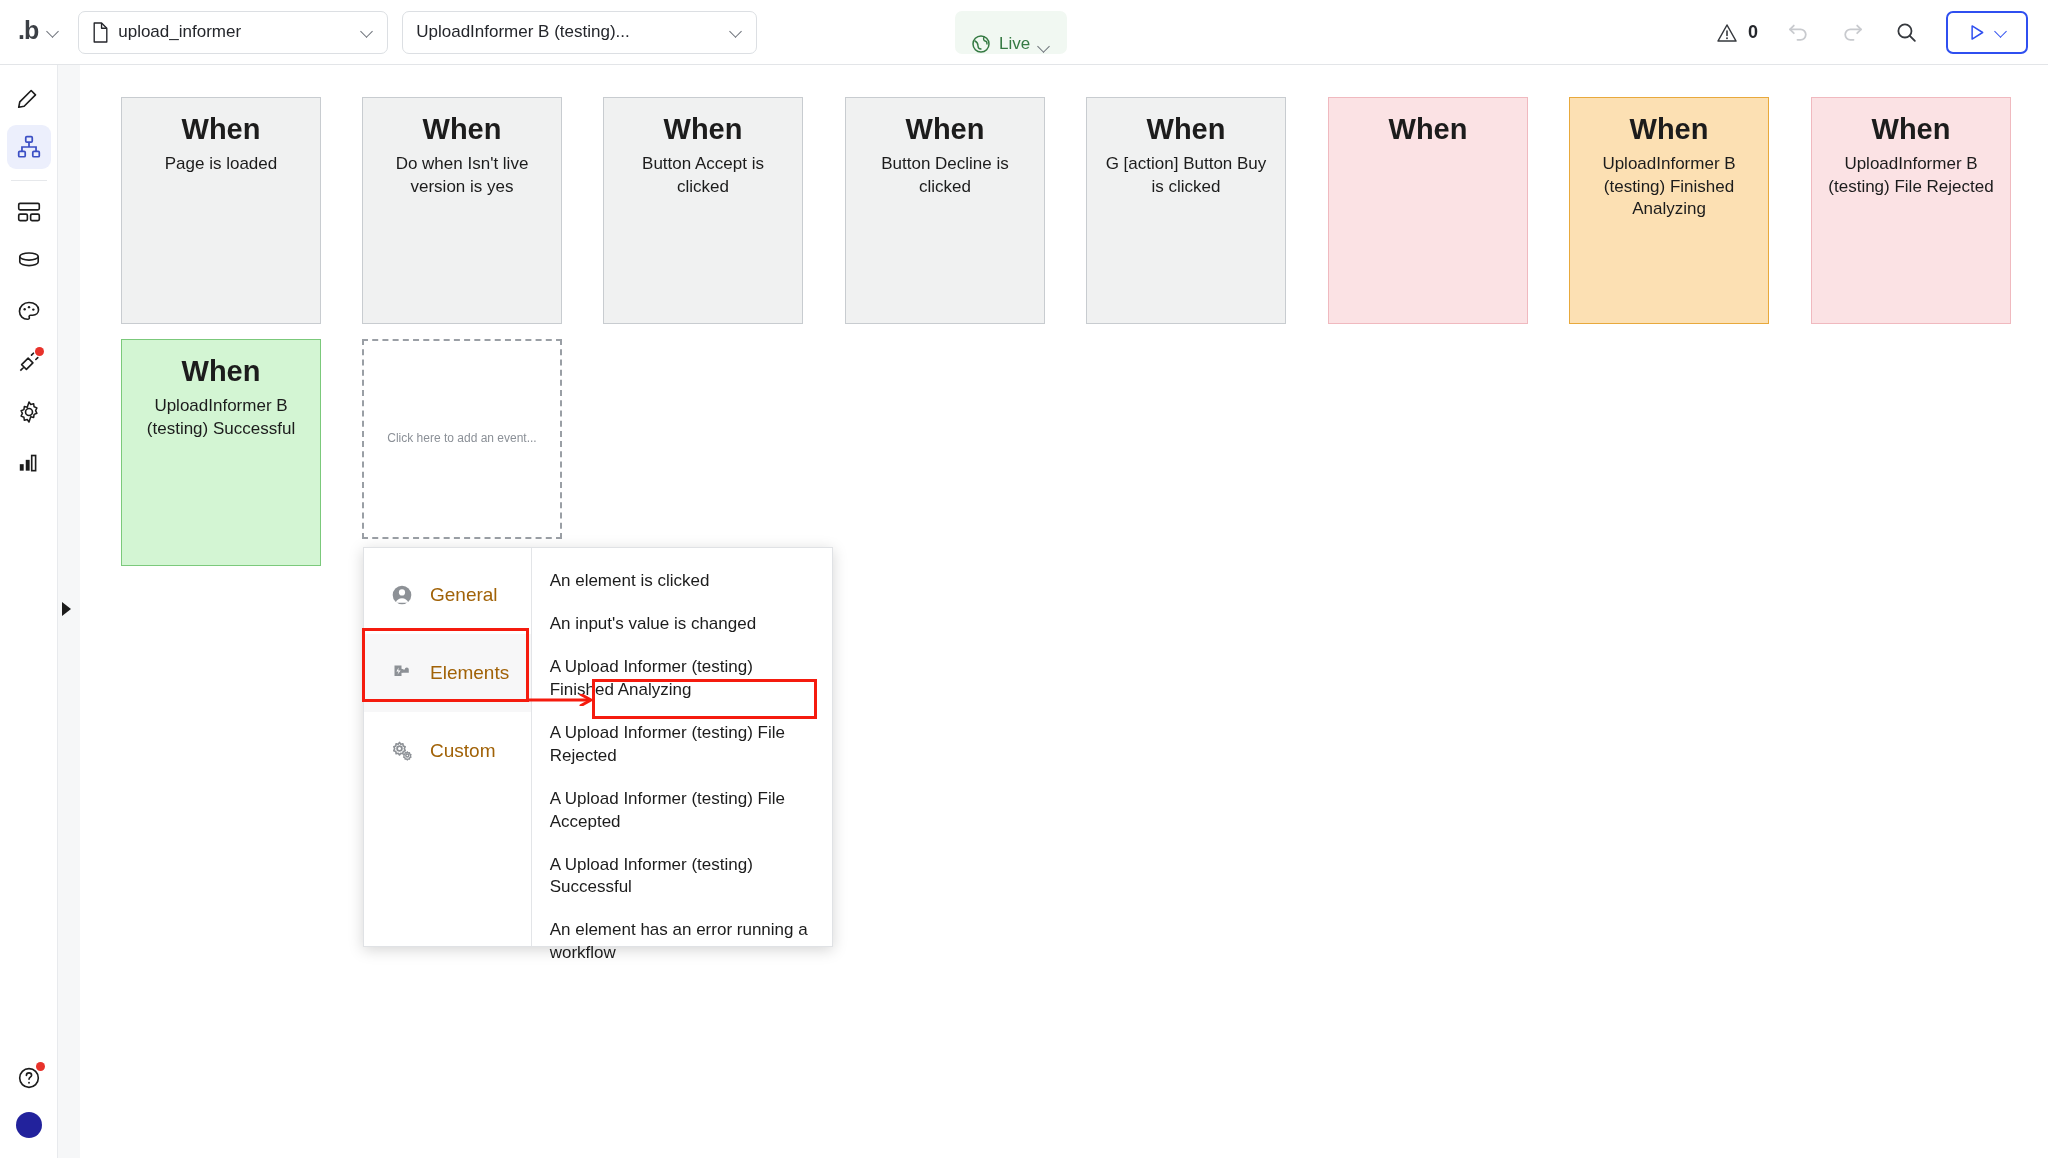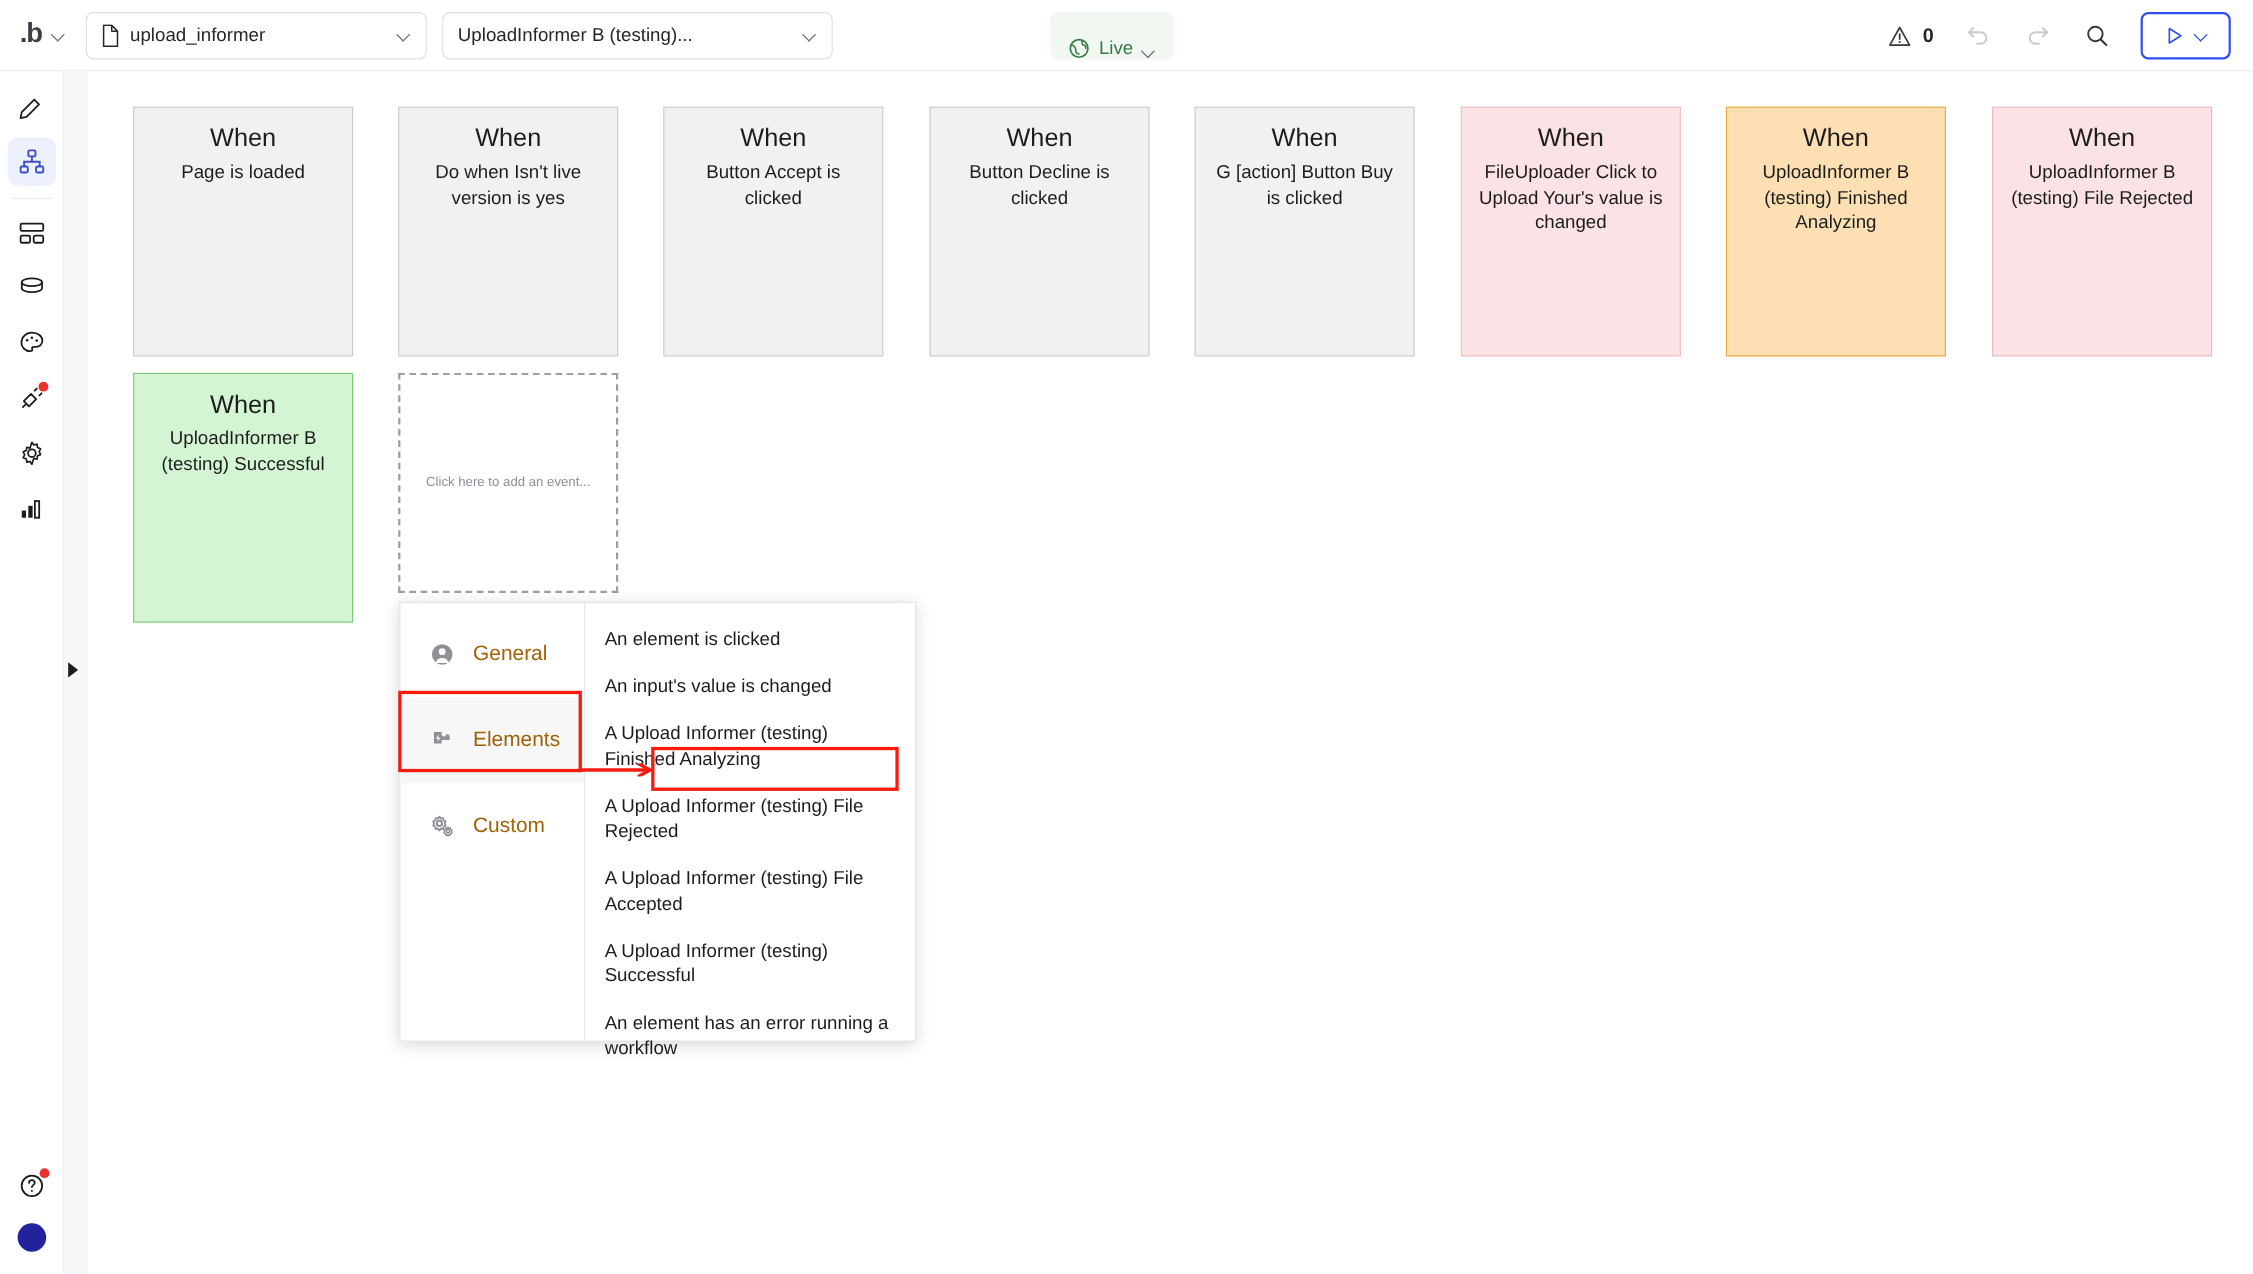--- a/index.html
+++ b/index.html
@@ -88,21 +88,21 @@
     border-left: 9px solid #1c1c1c; border-top: 7px solid transparent; border-bottom: 7px solid transparent;
     cursor: pointer;
   }
 
   
   .card {
     position: absolute; width: 200px; height: 227px;
     border: 1px solid #c8ccd0; background: #f0f1f1;
     text-align: center; padding: 14px 11px 0 11px; cursor: pointer;
   }
-  .card .when { font-size: 23px; color: #1c1c1c; line-height: 1.18; margin-bottom: 7px; font-weight: 400; }
+  .card .when { font-size: 29px; color: #1c1c1c; line-height: 1.18; margin-bottom: 7px; font-weight: 700; }
   .card .desc { font-size: 17px; color: #1c1c1c; line-height: 1.32; }
   .card.pink  { background: #fbe2e4; border-color: #f0b9bf; }
   .card.amber { background: #fce0b3; border-color: #e8a93c; }
   .card.green { background: #d3f5d3; border-color: #7bc97b; }
 
   .placeholder {
     position: absolute; width: 200px; height: 200px;
     border: 2px dashed #9a9fa5; background: #ffffff;
     display: flex; align-items: center; justify-content: center;
     text-align: center; padding: 0 18px; cursor: pointer;
@@ -306,21 +306,20 @@
     <div class="card" style="left:765px; top:32px;">
       <div class="when">When</div>
       <div class="desc">Button Decline is clicked</div>
     </div>
     <div class="card" style="left:1006px; top:32px;">
       <div class="when">When</div>
       <div class="desc">G [action] Button Buy is clicked</div>
     </div>
     <div class="card pink" style="left:1248px; top:32px;">
       <div class="when">When</div>
-      <div class="desc">FileUploader Click to Upload Your's value is changed</div>
     </div>
     <div class="card amber" style="left:1489px; top:32px;">
       <div class="when">When</div>
       <div class="desc">UploadInformer B (testing) Finished Analyzing</div>
     </div>
     <div class="card pink" style="left:1731px; top:32px;">
       <div class="when">When</div>
       <div class="desc">UploadInformer B (testing) File Rejected</div>
     </div>
 

